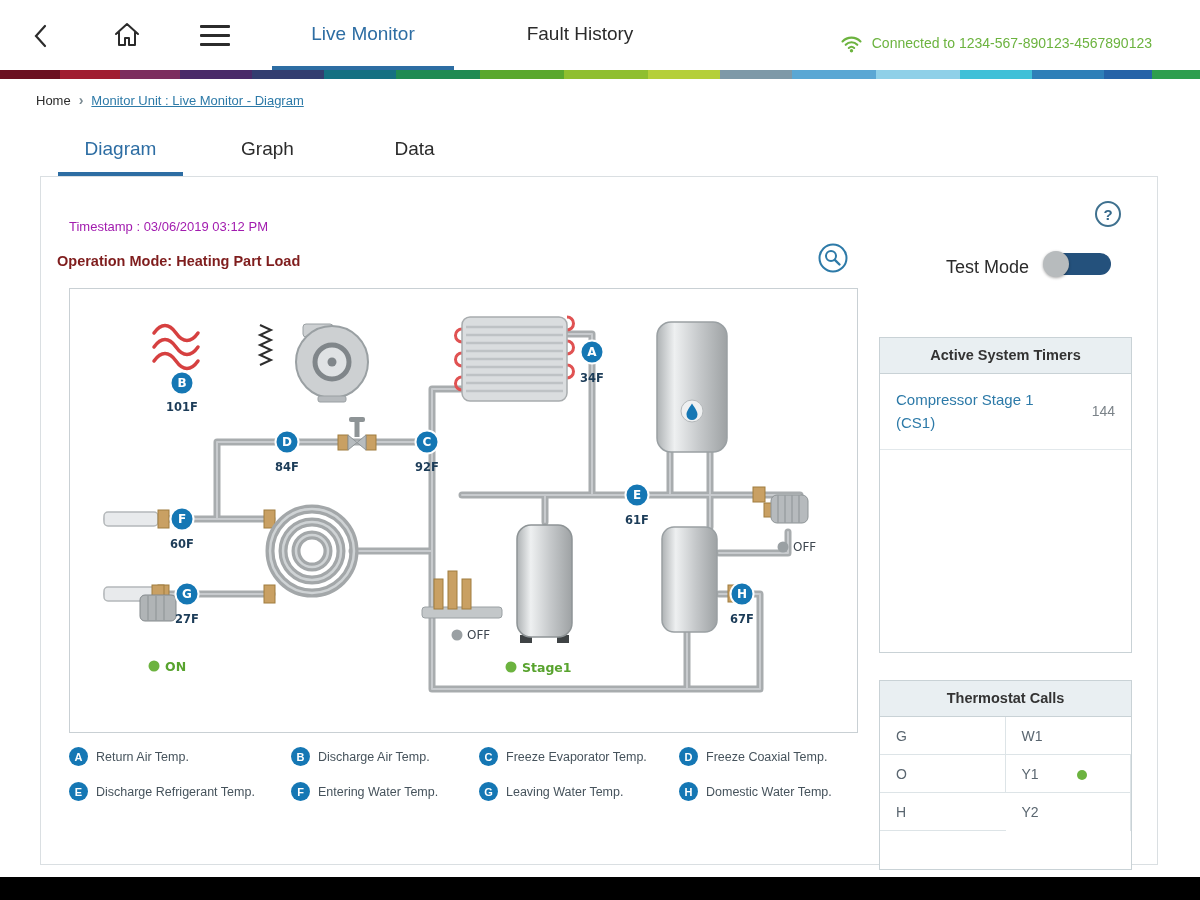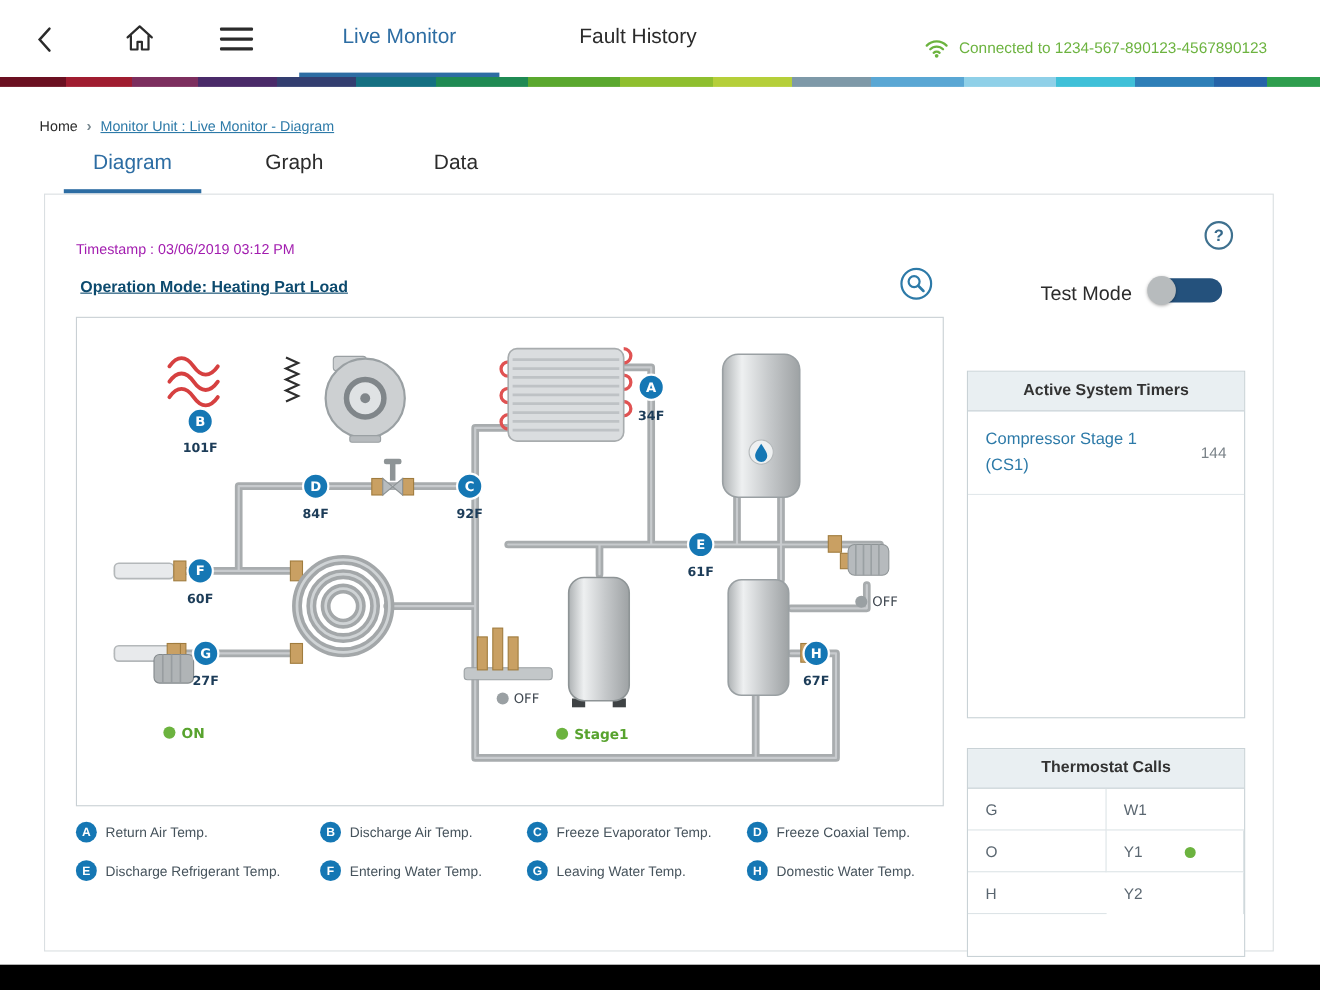--- a/index.html
+++ b/index.html
@@ -21,35 +21,35 @@
   .connection { position:absolute; right:48px; top:0; height:86px; display:flex; align-items:center; gap:9px; color:#6cb33f; font-size:14px; }
 
   .brand-stripe { position:absolute; top:70px; left:0; right:0; height:9px;
     background:linear-gradient(90deg,
       #6b1021 0 5%, #a01c30 5% 10%, #7c2e5e 10% 15%, #4a2a69 15% 21%,
       #333e70 21% 27%, #157082 27% 33%, #1f8a53 33% 40%, #5aa82e 40% 47%,
       #8fbf2f 47% 54%, #b5cf3a 54% 60%, #7e99a8 60% 66%, #5aa7d4 66% 73%,
       #8fd0e8 73% 80%, #3fc0d8 80% 86%, #2e7fb8 86% 92%, #2563a8 92% 96%, #2e9e4e 96% 100%); }
 
   
-  .breadcrumb { position:absolute; top:106px; left:36px; display:flex; align-items:center; gap:8px; font-size:13px; }
+  .breadcrumb { position:absolute; top:92px; left:36px; display:flex; align-items:center; gap:8px; font-size:13px; }
   .crumb-home { color:#2b2b2b; cursor:pointer; }
   .crumb-sep { color:#7a8a92; font-size:14px; font-weight:bold; }
   .crumb-current { color:#2d7aa8;text-decoration:underline; }
 
   
   .ctabs { position:absolute; top:130px; left:58px; display:flex; }
   .ctab { min-width:125px; text-align:center; padding:8px 4px 12px; font-size:19px; color:#2b2b2b; cursor:pointer; margin-right:22px; }
   .ctab.active { color:#2d6da3; border-bottom:4px solid #2d6da3; }
 
   
   .card { position:absolute; left:40px; top:176px; width:1118px; height:689px; background:#fff; border:1px solid #dadfe2; }
   .timestamp { position:absolute; left:28px; top:42px; font-size:13px; color:#a21caf; }
   .help-icon { position:absolute; right:36px; top:24px; width:26px; height:26px; border:2px solid #3f718f; border-radius:50%; color:#35688a; font-weight:bold; font-size:15px; display:flex; align-items:center; justify-content:center; cursor:pointer; }
-  .opmode { position:absolute; left:32px; top:76px; font-size:14.5px; font-weight:bold; color:#0c4a6e;text-decoration:underline; }
+  .opmode { position:absolute; left:16px; top:76px; font-size:14.5px; font-weight:bold; color:#7f1d1d; }
   .zoom-icon { position:absolute; left:777px; top:66px; cursor:pointer; }
   .testmode-label { position:absolute; right:128px; top:80px; font-size:18px; color:#2b2b2b; }
   .toggle { position:absolute; right:46px; top:76px; width:66px; height:22px; border-radius:12px; background:#24517c; cursor:pointer; }
   .toggle .knob { position:absolute; left:-2px; top:-2px; width:26px; height:26px; border-radius:50%; background:#b7bbbd; box-shadow:0 1px 3px rgba(0,0,0,.35); }
 
   .diagram-frame { position:absolute; left:28px; top:111px; width:789px; height:445px; border:1px solid #c9d0d4; }
   svg.diagram { display:block; width:787px; height:443px; font-family:"DejaVu Sans","Liberation Sans",sans-serif; }
   .pipe { stroke:#a8acae; stroke-width:7; fill:none; stroke-linecap:round; stroke-linejoin:round; }
   .pipe-sheen { stroke:#d6d9db; stroke-width:2; fill:none; opacity:.7; stroke-linecap:round; stroke-linejoin:round; }
   .brass { fill:#c9a063; stroke:#a07c3e; stroke-width:1; }

